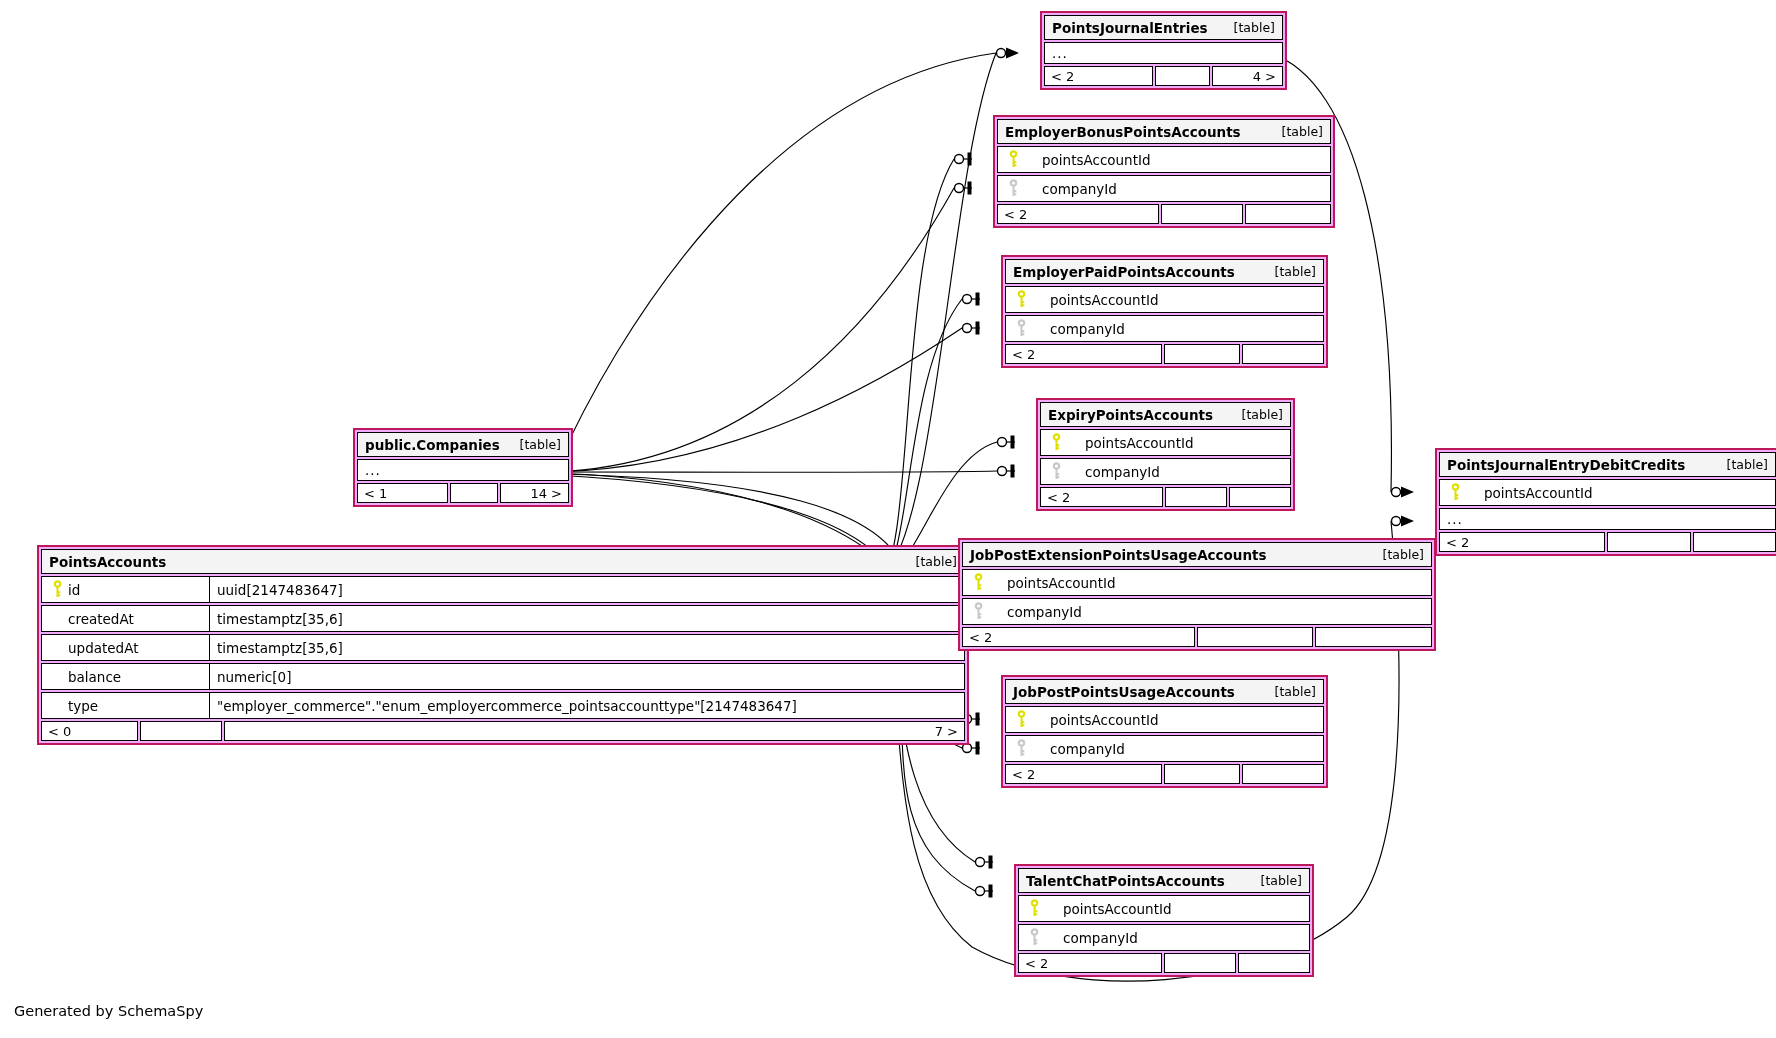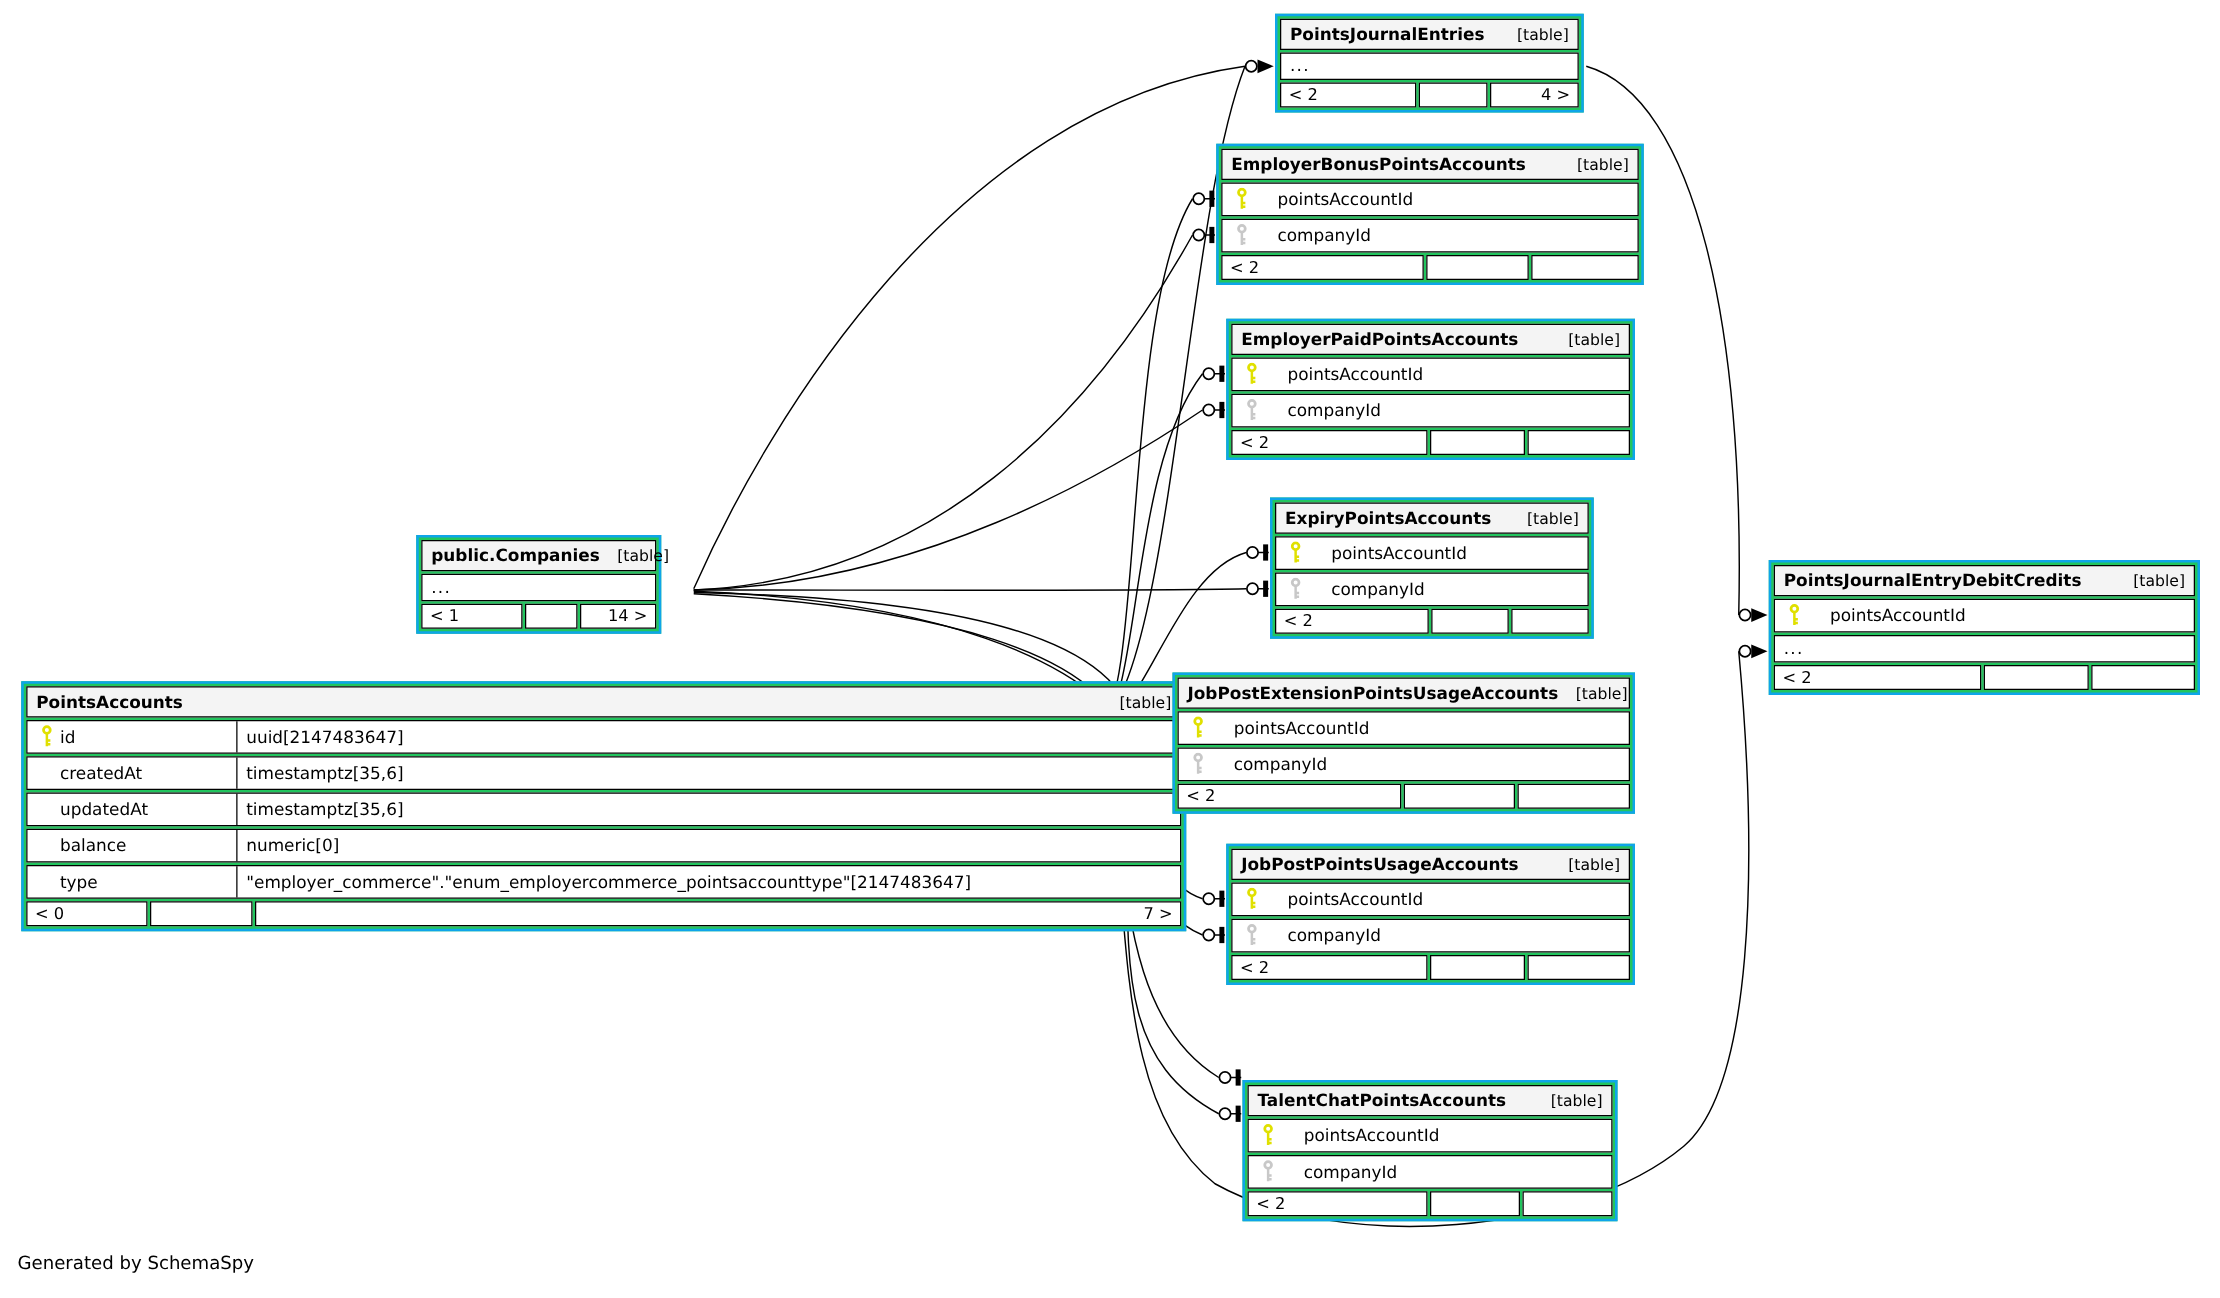--- a/index.html
+++ b/index.html
@@ -1,20 +1,20 @@
 <!DOCTYPE html>
 <html><head>
 <meta charset="utf-8">
 <style>
   html,body{margin:0;padding:0;background:#fff;}
   body{font-family:"DejaVu Sans","Liberation Sans",sans-serif;color:#000;}
   .canvas{position:relative;width:1776px;height:1038px;background:#fff;overflow:hidden;}
   #edges-svg{position:absolute;left:0;top:0;z-index:1;}
   #tables-layer{position:absolute;left:0;top:0;width:100%;height:100%;z-index:2;}
-  .table-box{position:absolute;border:2px solid #0ea5e9;background:#22c55e;padding:2px;box-sizing:border-box;}
+  .table-box{position:absolute;border:2px solid #be185d;background:#f0abfc;padding:2px;box-sizing:border-box;margin-left:20px;}
   .tbl-header{display:flex;justify-content:space-between;align-items:center;background:#f4f4f4;
     border:1px solid #000;height:25px;margin-bottom:2px;padding:0 7px;box-sizing:border-box;cursor:pointer;}
   .tbl-name{font-weight:bold;font-size:13.5px;white-space:nowrap;}
   .tbl-badge{font-size:12.5px;margin-left:14px;white-space:nowrap;}
   .tbl-row{display:flex;align-items:center;border:1px solid #000;height:27px;margin-bottom:2px;
     box-sizing:border-box;font-size:13.5px;background:#fff;}
   .tbl-row.ellipsis{height:22px;padding-left:7px;font-size:13.5px;letter-spacing:1px;}
   .name-cell{display:flex;align-items:center;height:100%;box-sizing:border-box;}
   .name-cell.with-divider{border-right:1px solid #000;flex:0 0 auto;}
   .type-cell{padding-left:7px;white-space:nowrap;overflow:hidden;}
@@ -227,21 +227,21 @@
             </span>
             <span class="row-name" style="margin-left: 23px;">companyId</span>
           </div>
         </div>
         <div class="tbl-footer">
           <div class="fcell left" style="width: 50%;">&lt; 2</div>
           <div class="fcell mid" style="width: 25%;"></div>
           <div class="fcell right" style="width: 25%;"></div>
         </div>
       </div>
-      <div class="table-box" style="left: 333px; top: 428px; width: 196px;">
+      <div class="table-box" style="left: 333px; top: 428px; width: 220px;">
         <div class="tbl-header">
           <span class="tbl-name">public.Companies</span>
           <span class="tbl-badge">[table]</span>
         </div>
         <div class="tbl-row ellipsis">...</div>
         <div class="tbl-footer">
           <div class="fcell left" style="width: 44%;">&lt; 1</div>
           <div class="fcell mid" style="width: 23%;"></div>
           <div class="fcell right" style="width: 33%;">14 &gt;</div>
         </div>
@@ -286,21 +286,21 @@
             <span class="row-name" style="margin-left: 26px;">type</span>
           </div>
           <div class="type-cell">"employer_commerce"."enum_employercommerce_pointsaccounttype"[2147483647]</div>
         </div>
         <div class="tbl-footer">
           <div class="fcell left" style="width: 10.5%;">&lt; 0</div>
           <div class="fcell mid" style="width: 9%;"></div>
           <div class="fcell right" style="width: 80.5%;">7 &gt;</div>
         </div>
       </div>
-      <div class="table-box" style="left: 938px; top: 538px; width: 370px; text-align: center;">
+      <div class="table-box" style="left: 938px; top: 538px; width: 478px; text-align: center;">
         <div class="tbl-header">
           <span class="tbl-name">JobPostExtensionPointsUsageAccounts</span>
           <span class="tbl-badge">[table]</span>
         </div>
         <div class="tbl-row">
           <div class="name-cell">
             <span class="row-icon">
               <svg width="11" height="19" viewBox="0 0 11 19">
                 <circle cx="5.5" cy="4" r="2.7" fill="none" stroke="#e0e000" stroke-width="2.2"></circle>
                 <path d="M5.5 6.8 L5.5 17 M5.5 12.3 L8.3 12.3 M5.5 15.3 L8.3 15.3" stroke="#e0e000" stroke-width="2" fill="none"></path>

